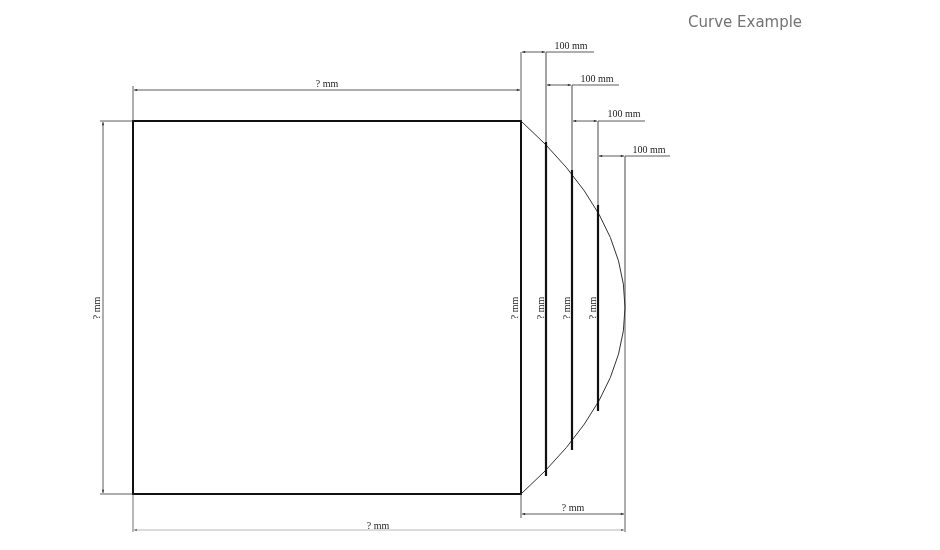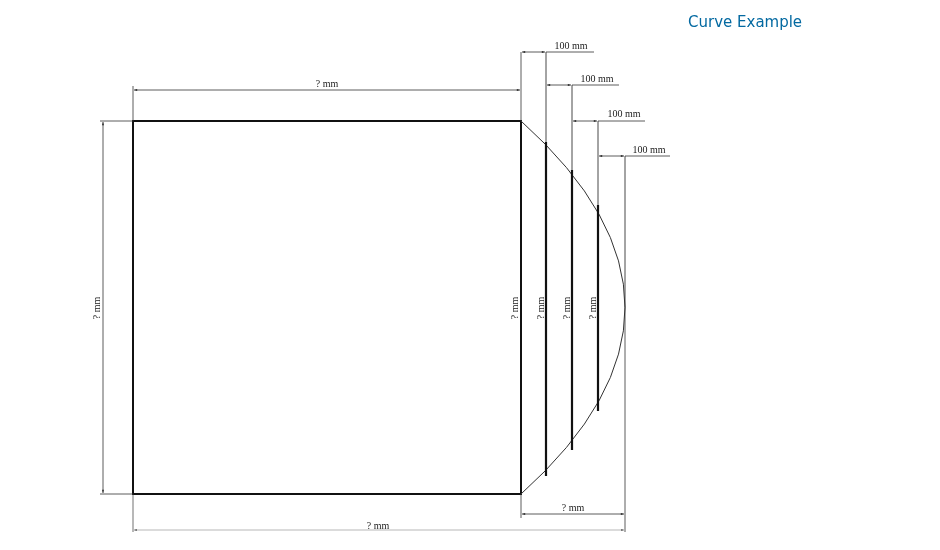--- a/index.html
+++ b/index.html
@@ -1,20 +1,20 @@
 <!DOCTYPE html>
 <html><head>
   <meta charset="utf-8">
   <style>
     html, body { margin: 0; padding: 0; background: #ffffff; }
     body { width: 940px; height: 550px; position: relative; overflow: hidden; }
     #canvas { position: absolute; left: 0; top: 0; }
     .title {
       position: absolute; left: 688px; top: 13px;
-      font-family: "DejaVu Sans", sans-serif; font-size: 15px; color: #0369a1;
+      font-family: "DejaVu Sans", sans-serif; font-size: 15px; color: #737373;
       white-space: nowrap;
     }
     .dimtext {
       font-family: "Liberation Serif", serif; font-size: 10px; fill: #222222;
     }
   </style>
 </head>
 <body>
 
 <div class="title">Curve Example</div>

